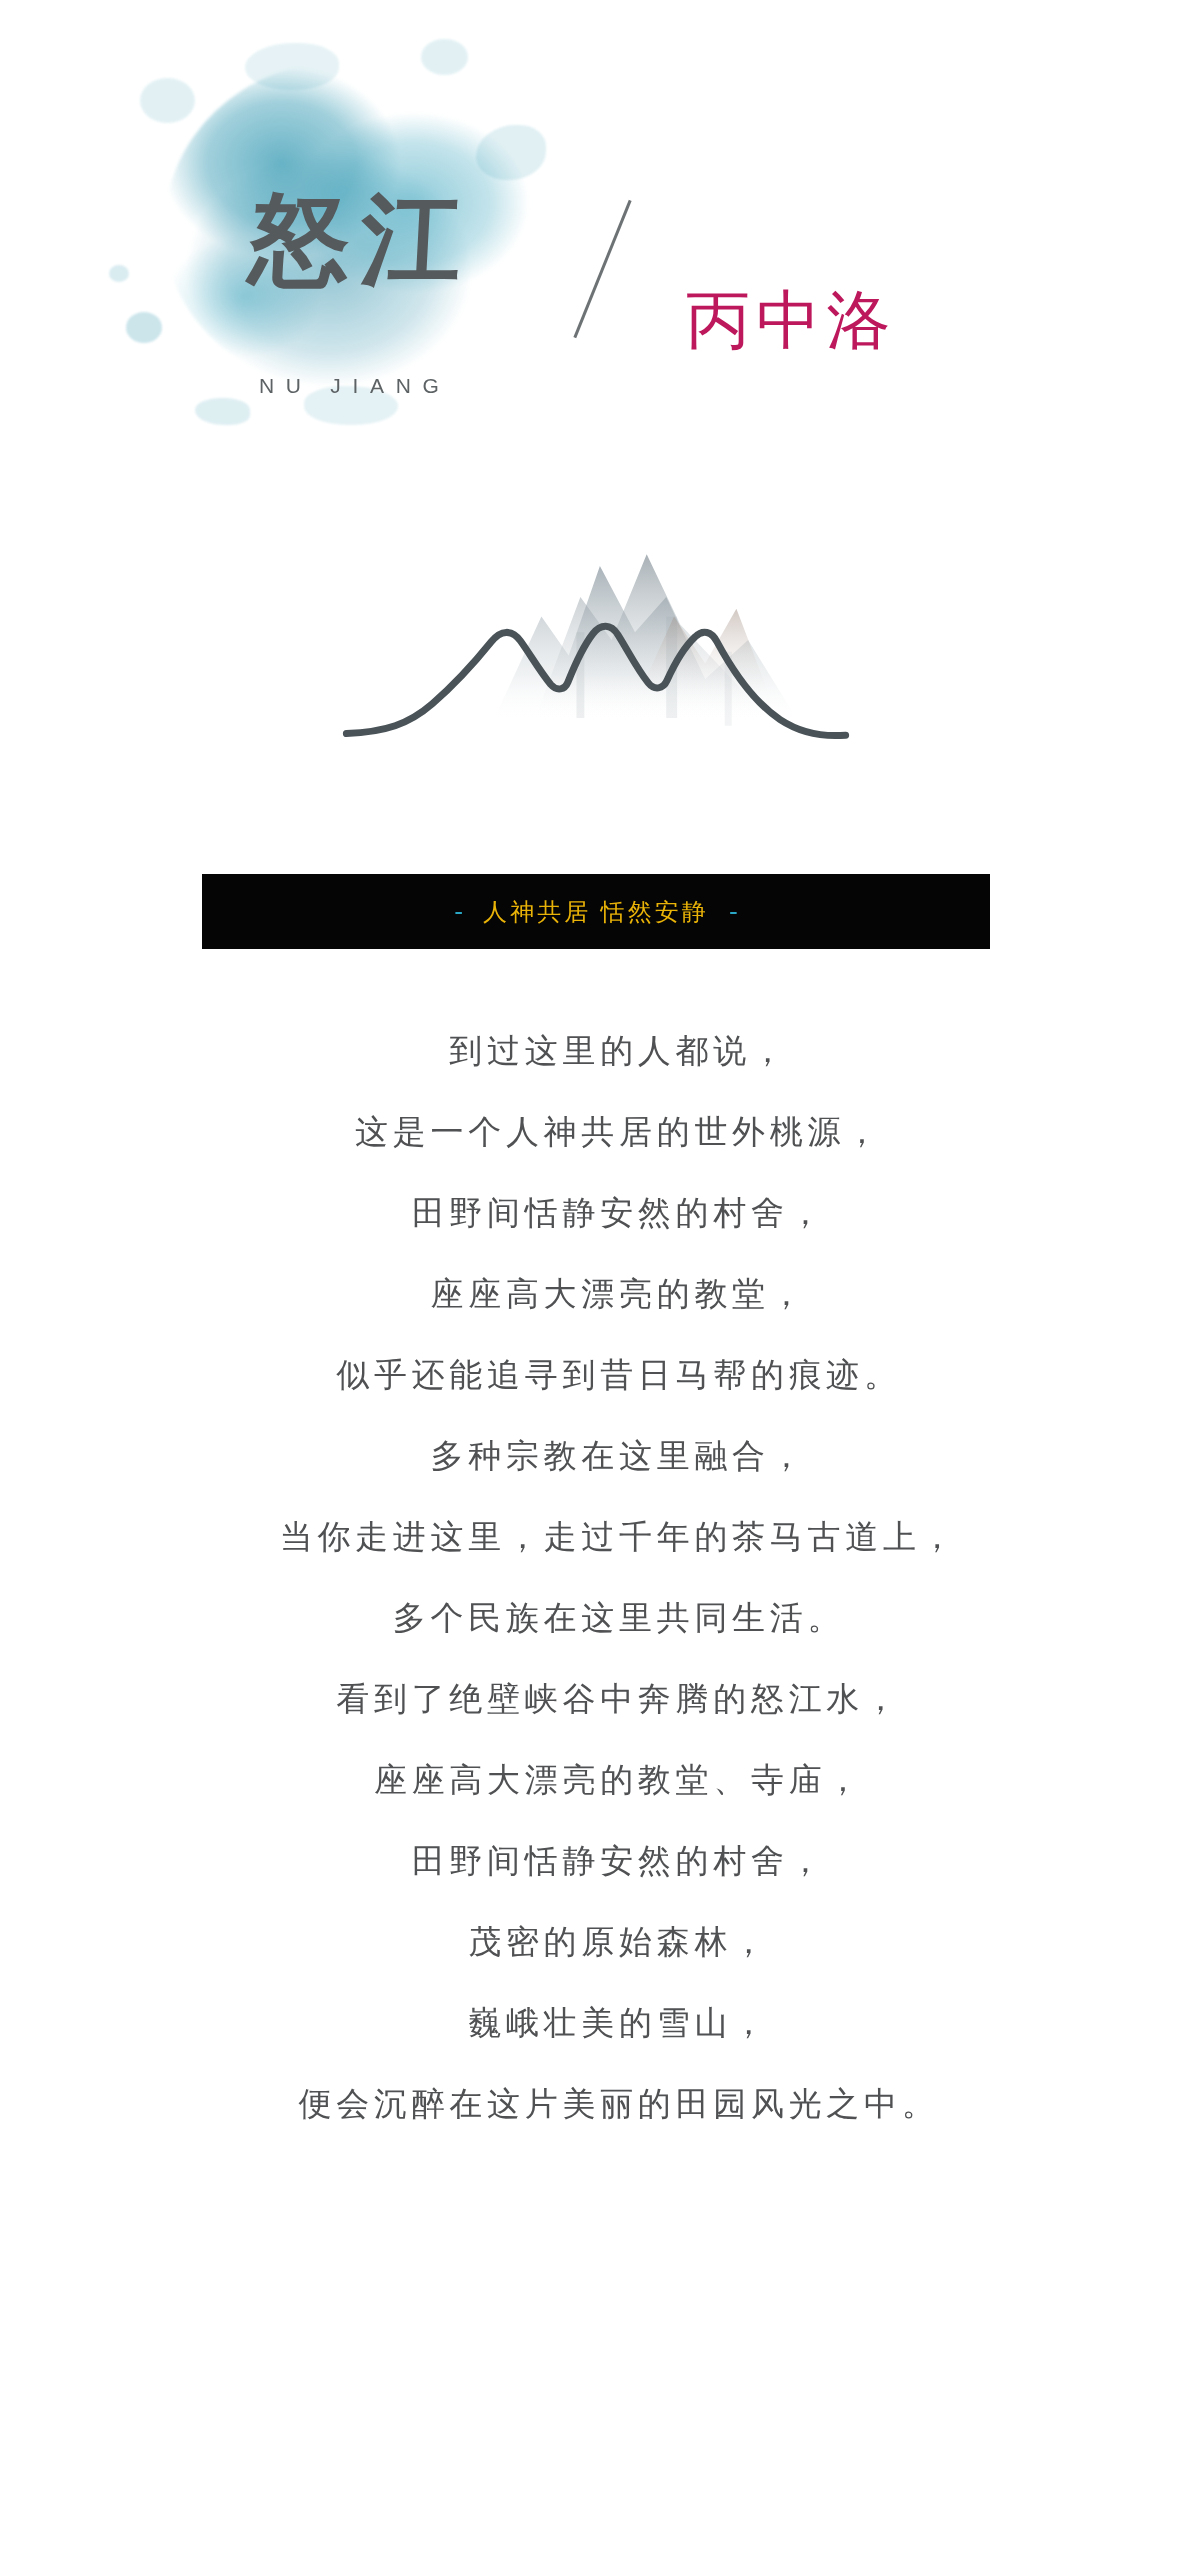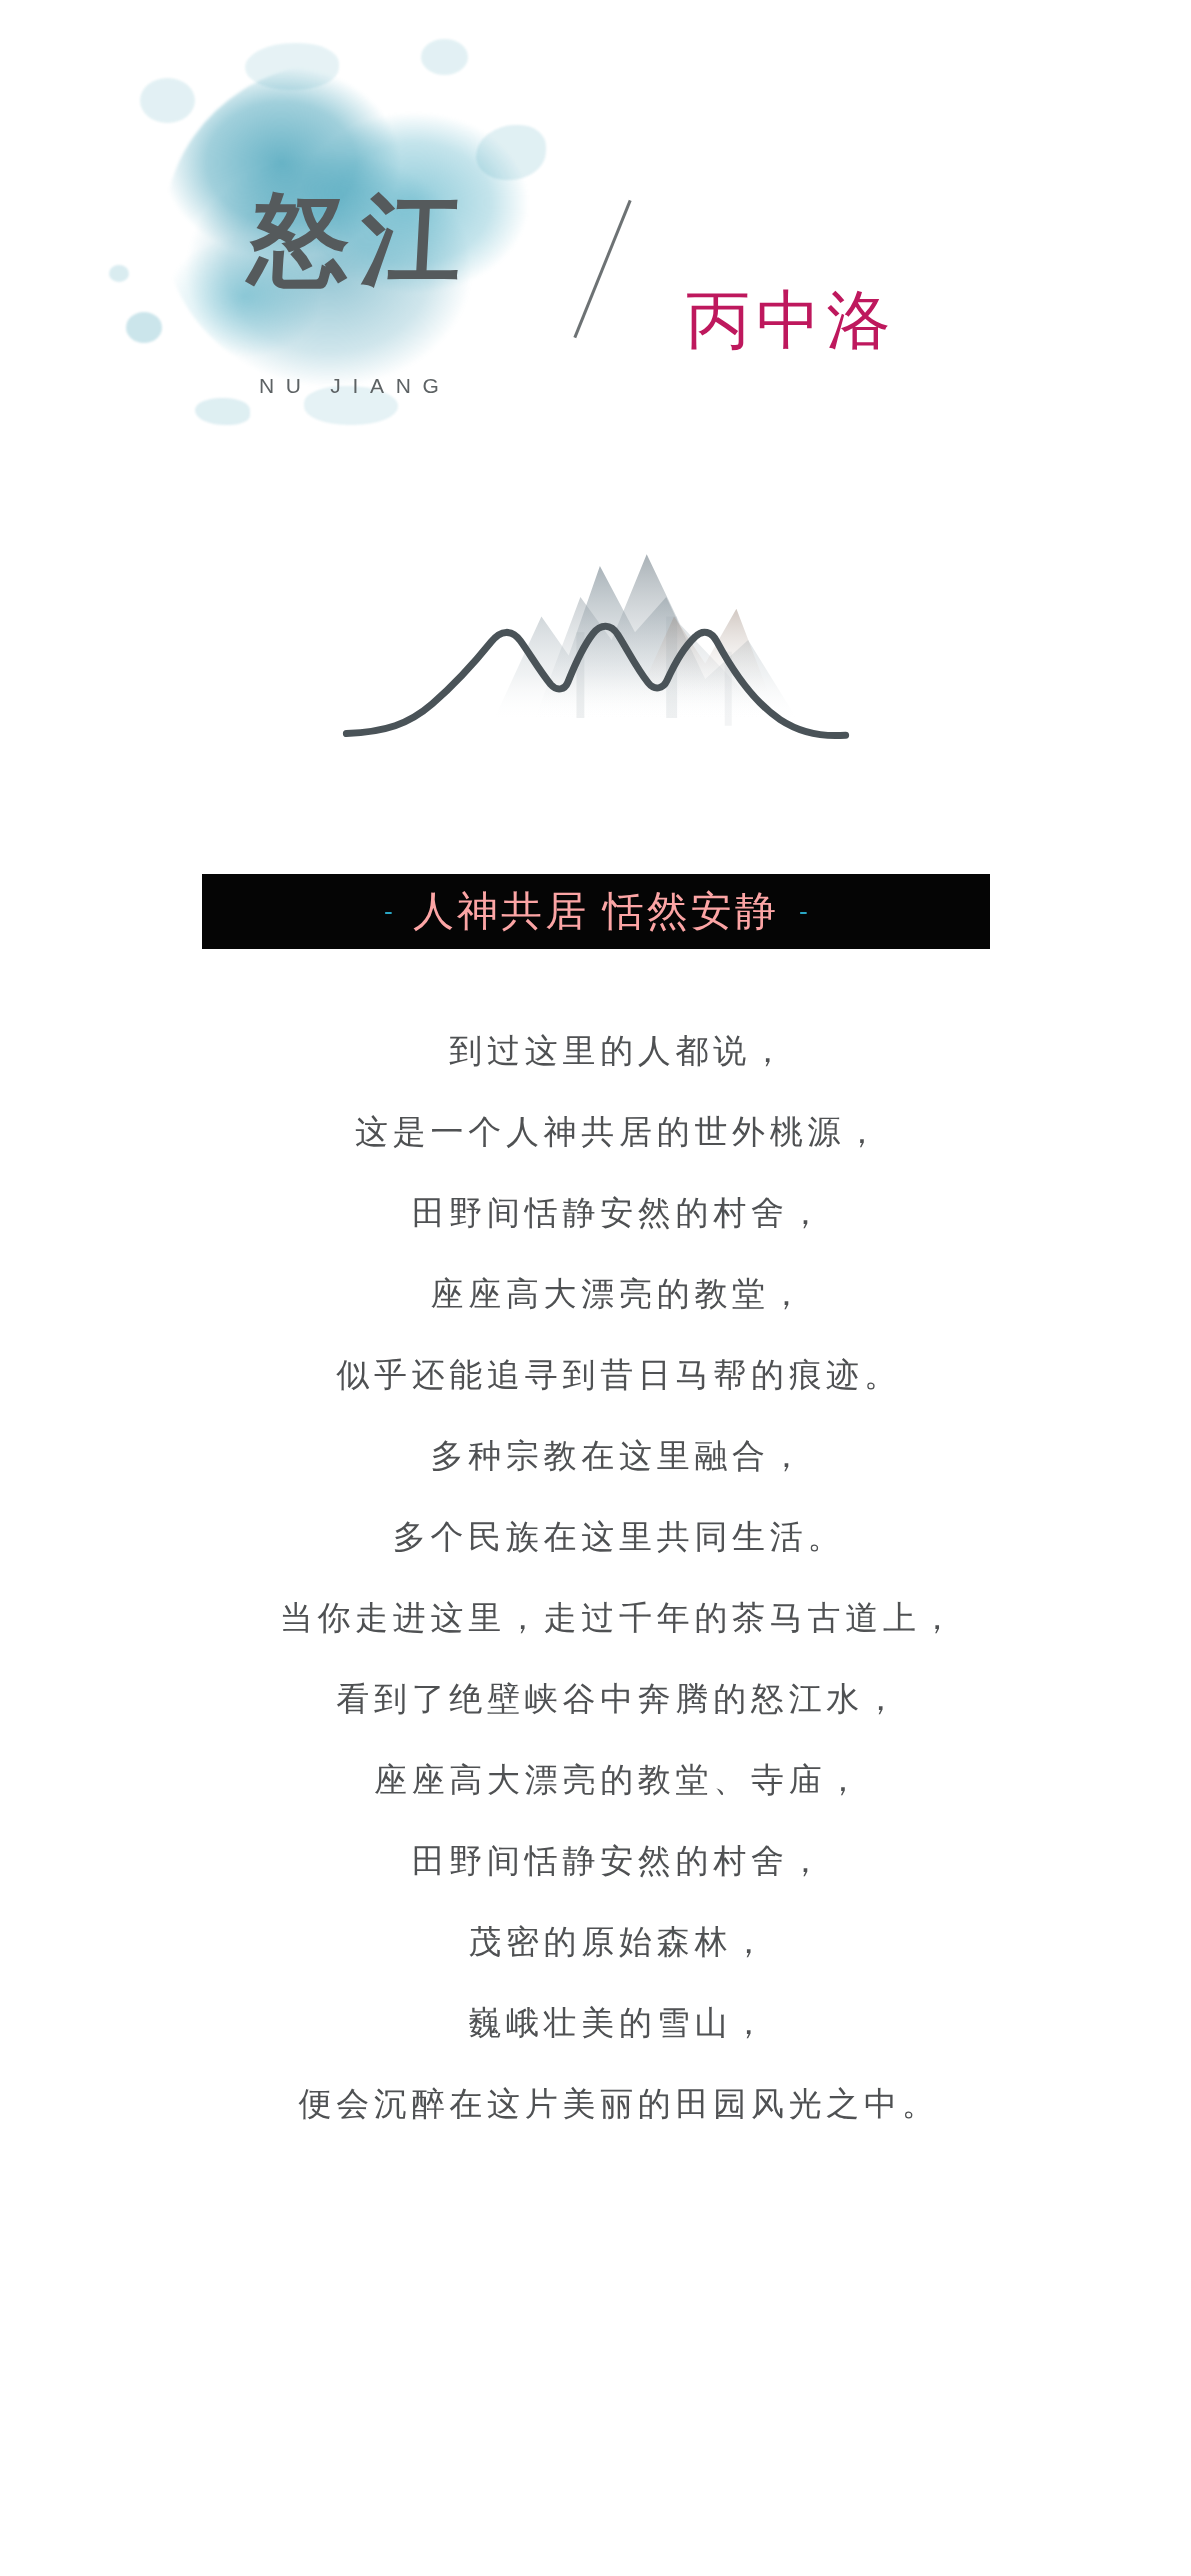--- a/index.html
+++ b/index.html
@@ -135,22 +135,22 @@
     align-items: center;
     justify-content: center;
     gap: 20px;
   }
   .banner .dash {
     color: #2aa7c4;
     font-size: 26.5px;
     font-family: "Liberation Sans", sans-serif;
   }
   .banner .btext {
-    color: #fca5a5;
-    font-size: 41px;
+    color: #eab308;
+    font-size: 24px;
     letter-spacing: 3.1px;
     font-family: "Liberation Serif", "DejaVu Serif", serif;
     white-space: nowrap;
   }
 
   
   .poem {
     margin-top: 86px;
     padding-bottom: 109px;
     text-align: center;
@@ -236,22 +236,22 @@
     </div>
   </div>
 
   <div class="poem">
     <p class="line">到过这里的人都说，</p>
     <p class="line">这是一个人神共居的世外桃源，</p>
     <p class="line">田野间恬静安然的村舍，</p>
     <p class="line">座座高大漂亮的教堂，</p>
     <p class="line">似乎还能追寻到昔日马帮的痕迹。</p>
     <p class="line">多种宗教在这里融合，</p>
+    <p class="line">当你走进这里，走过千年的茶马古道上，</p>
     <p class="line">多个民族在这里共同生活。</p>
-    <p class="line">当你走进这里，走过千年的茶马古道上，</p>
     <p class="line">看到了绝壁峡谷中奔腾的怒江水，</p>
     <p class="line">座座高大漂亮的教堂、寺庙，</p>
     <p class="line">田野间恬静安然的村舍，</p>
     <p class="line">茂密的原始森林，</p>
     <p class="line">巍峨壮美的雪山，</p>
     <p class="line">便会沉醉在这片美丽的田园风光之中。</p>
   </div>
 
 </div>
 

